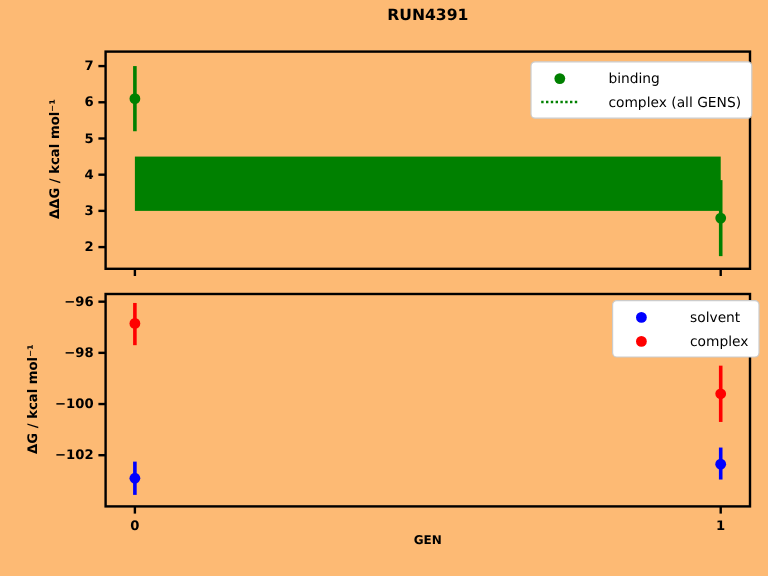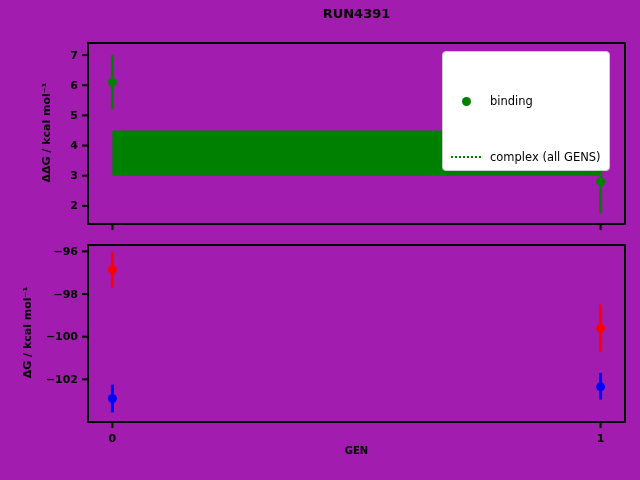--- a/index.html
+++ b/index.html
@@ -1,35 +1,35 @@
 <!DOCTYPE html>
 <html><head>
 <meta charset="utf-8">
 <style>
   html,body{margin:0;padding:0;background:#fff;}
-  .fig{position:relative;width:640px;height:480px;background:#a21caf;overflow:hidden;
+  .fig{position:relative;width:640px;height:480px;background:#fdba74;overflow:hidden;
        font-family:"DejaVu Sans",sans-serif;}
   .fig-title{position:absolute;left:88px;top:6px;width:537px;text-align:center;
        font-size:13px;font-weight:bold;color:#000;}
   .plot{position:absolute;}
   #plot-top{left:88px;top:43px;width:537px;height:181px;}
   #plot-bottom{left:88px;top:245px;width:537px;height:177px;}
   .plot svg{overflow:visible;position:absolute;left:0;top:0;}
   .plot svg text{font-family:"DejaVu Sans",sans-serif;font-weight:bold;font-size:11px;fill:#000;}
   .ylabel{position:absolute;width:220px;text-align:center;font-size:11px;font-weight:bold;
        color:#000;transform:rotate(-90deg);}
   #ylabel-top{left:-64px;top:126px;}
   #ylabel-bottom{left:-83px;top:326px;}
   .xlabel{position:absolute;left:88px;top:445px;width:537px;text-align:center;
        font-size:10px;font-weight:bold;color:#000;}
   .legend{position:absolute;background:#ffffff;border:1px solid #cccccc;border-radius:4px;
        padding:3px 8px;font-size:11.5px;color:#000;}
   #legend-top{left:442px;top:51px;}
   #legend-bottom{left:510px;top:250px;}
-  .legend-row{display:flex;align-items:center;height:20px;gap:9px;margin-top:36px;}
+  .legend-row{display:flex;align-items:center;height:20px;gap:26px;}
   .lg-swatch{width:30px;display:flex;justify-content:center;align-items:center;flex:0 0 30px;}
   .lg-dot{width:9px;height:9px;border-radius:50%;background:#000;}
   .lg-line{width:30px;height:0;border-top:2px dotted #008000;}
 </style>
 </head>
 <body>
 
 <div class="fig">
 
   <div class="fig-title">RUN4391</div>
@@ -95,16 +95,30 @@
       <span>binding</span>
     </div>
     <div class="legend-row">
       <span class="lg-swatch">
         <span class="lg-line" style="border-top-color: rgb(0, 128, 0);"></span>
       </span>
       <span>complex (all GENS)</span>
     </div>
   </div>
 
+  <div class="legend" id="legend-bottom">
+    <div class="legend-row">
+      <span class="lg-swatch">
+        <span class="lg-dot" style="background: rgb(0, 0, 255);"></span>
+      </span>
+      <span>solvent</span>
+    </div>
+    <div class="legend-row">
+      <span class="lg-swatch">
+        <span class="lg-dot" style="background: rgb(255, 0, 0);"></span>
+      </span>
+      <span>complex</span>
+    </div>
+  </div>
 
   <div class="xlabel">GEN</div>
 
 </div>
 
 </body></html>

